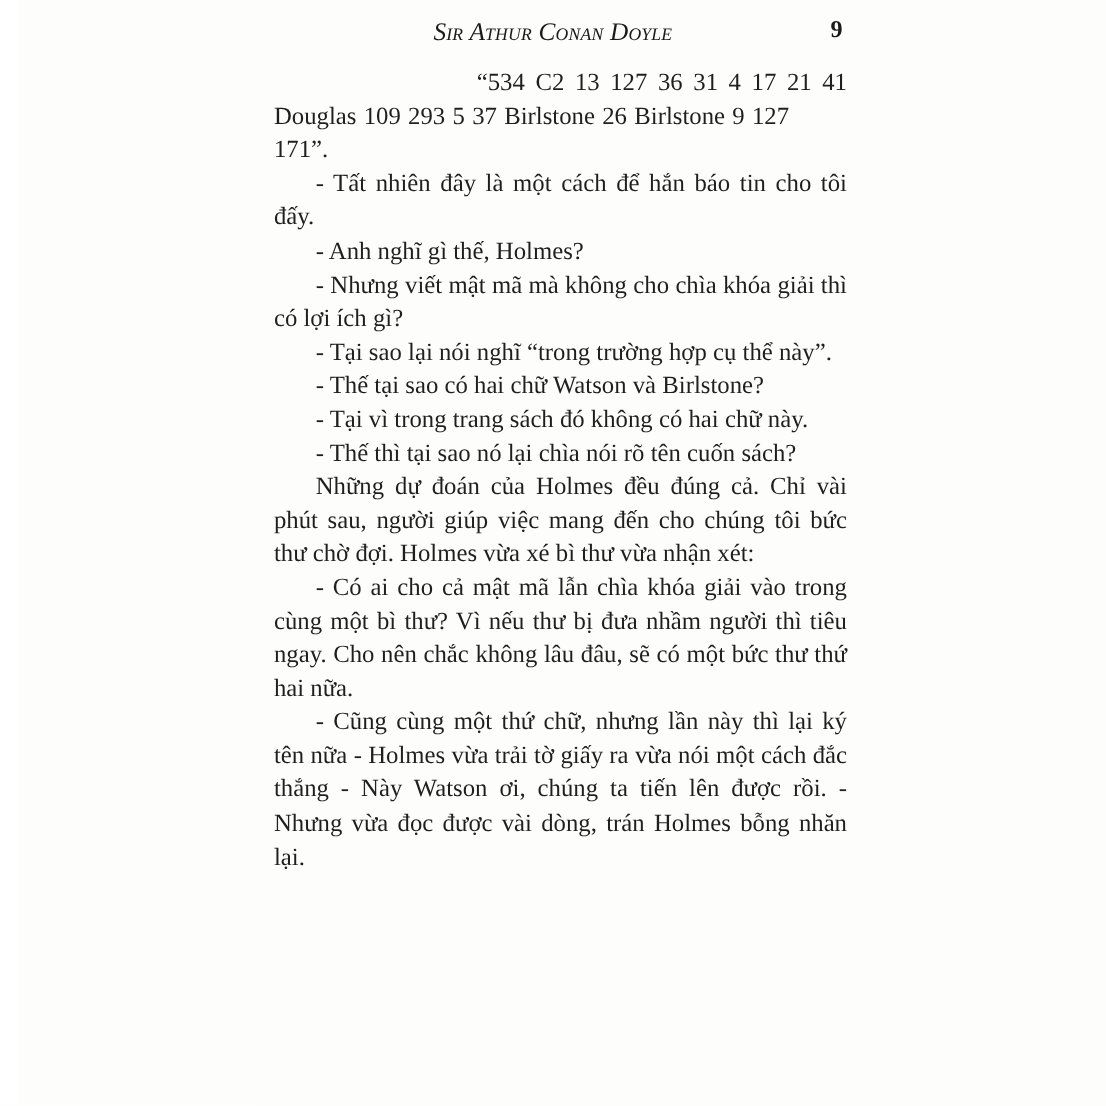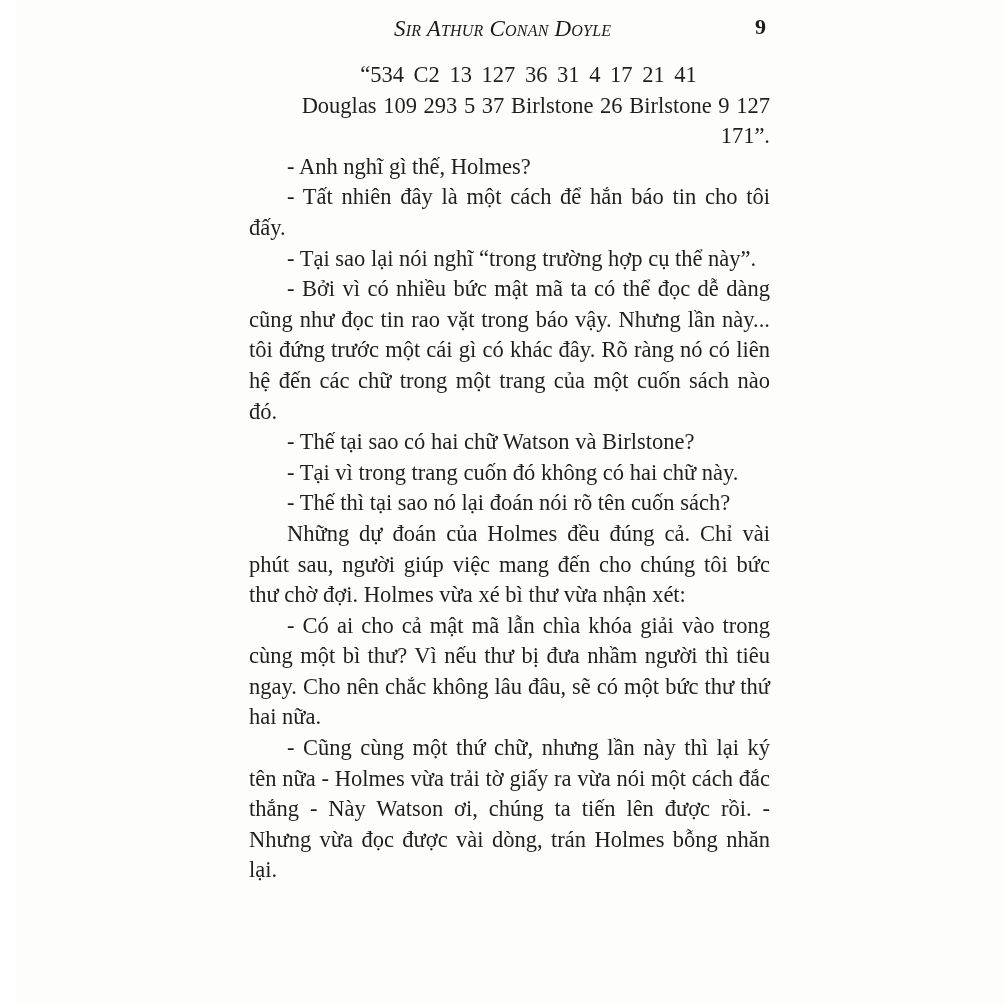--- a/index.html
+++ b/index.html
@@ -16,38 +16,38 @@
   .page-number {
     position: absolute; top: 14px; left: 739px;
     font-family: "Liberation Serif", serif; font-weight: bold; font-size: 22px; color: #1a1a1a;
   }
   .body-text {
     position: absolute; top: 60px; left: 233px; width: 521px;
     font-size: 22.5px; line-height: 30.6px; text-align: justify;
   }
   .p { margin: 0; padding: 0; }
   .p.indent { text-indent: 38px; }
-  .p.cipher { text-indent: 38px; text-align: center; word-spacing: 4px; }
-  .p.cipher2 { text-align: right; word-spacing: 1px; }
+  .p.cipher { text-indent: 38px; text-align: right; word-spacing: 4px; }
+  .p.cipher2 { text-align: left; word-spacing: 1px; }
 </style>
 </head>
 <body>
 
 <div class="page">
   <div class="running-head">Sir Athur Conan Doyle</div>
   <div class="page-number">9</div>
 
   <div class="body-text">
     <p class="p cipher">“534  C2  13  127  36  31  4  17  21  41</p>
     <p class="p cipher2">Douglas 109  293  5  37  Birlstone 26  Birlstone  9  127 171”.</p>
+    <p class="p indent">- Tất nhiên đây là một cách để hắn báo tin cho tôi đấy.</p>
     <p class="p indent">- Anh nghĩ gì thế, Holmes?</p>
-    <p class="p indent">- Tất nhiên đây là một cách để hắn báo tin cho tôi đấy.</p>
+    <p class="p indent">- Nhưng viết mật mã mà không cho chìa khóa giải thì có lợi ích gì?</p>
     <p class="p indent">- Tại sao lại nói nghĩ “trong trường hợp cụ thể này”.</p>
-    <p class="p indent">- Bởi vì có nhiều bức mật mã ta có thể đọc dễ dàng cũng như đọc tin rao vặt trong báo vậy. Nhưng lần này... tôi đứng trước một cái gì có khác đây. Rõ ràng nó có liên hệ đến các chữ trong một trang của một cuốn sách nào đó.</p>
     <p class="p indent">- Thế tại sao có hai chữ Watson và Birlstone?</p>
-    <p class="p indent">- Tại vì trong trang cuốn đó không có hai chữ này.</p>
-    <p class="p indent">- Thế thì tại sao nó lại đoán nói rõ tên cuốn sách?</p>
+    <p class="p indent">- Tại vì trong trang sách đó không có hai chữ này.</p>
+    <p class="p indent">- Thế thì tại sao nó lại chìa nói rõ tên cuốn sách?</p>
     <p class="p indent">Những dự đoán của Holmes đều đúng cả. Chỉ vài phút sau, người giúp việc mang đến cho chúng tôi bức thư chờ đợi. Holmes vừa xé bì thư vừa nhận xét:</p>
     <p class="p indent">- Có ai cho cả mật mã lẫn chìa khóa giải vào trong cùng một bì thư? Vì nếu thư bị đưa nhầm người thì tiêu ngay. Cho nên chắc không lâu đâu, sẽ có một bức thư thứ hai nữa.</p>
     <p class="p indent">- Cũng cùng một thứ chữ, nhưng lần này thì lại ký tên nữa - Holmes vừa trải tờ giấy ra vừa nói một cách đắc thắng - Này Watson ơi, chúng ta tiến lên được rồi. - Nhưng vừa đọc được vài dòng, trán Holmes bỗng nhăn lại.</p>
 
   </div>
 </div>
 
 </body></html>

